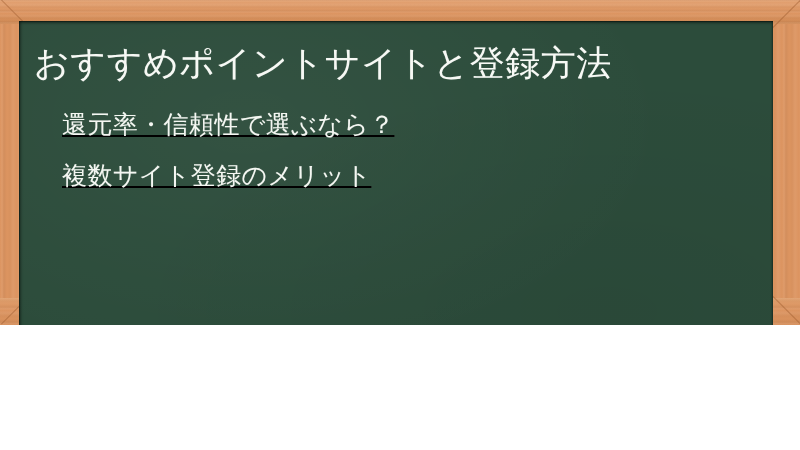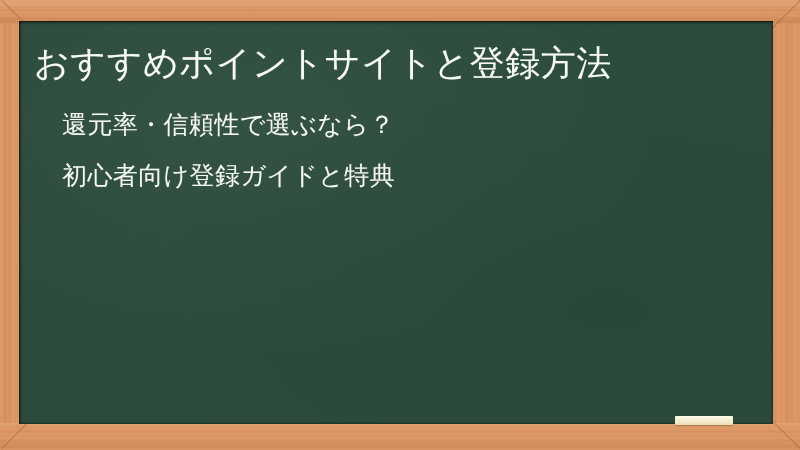--- a/index.html
+++ b/index.html
@@ -9,21 +9,21 @@
     background: #ffffff;
   }
   body {
     font-family: "DejaVu Sans", "Liberation Sans", sans-serif;
   }
 
   
   .stage {
     position: relative;
     width: 800px;
-    height: 450px;
+    height: 325px;
     overflow: hidden;
     background: #ffffff;
   }
 
   
   .frame {
     position: absolute;
     inset: 0;
     background: #dc9460;
     background-image:
@@ -136,20 +136,21 @@
     white-space: nowrap;
     text-shadow: 0 0 1px rgba(255,255,255,0.28);
   }
   .lines {
     position: absolute;
     left: 43px;
     top: 88px;
     display: flex;
     flex-direction: column;
     gap: 20px;
+    text-decoration: underline;
   }
   .line {
     color: #f4f7f2;
     font-size: 25px;
     line-height: 1.25;
     letter-spacing: 0.4px;
     white-space: nowrap;
     text-shadow: 0 0 1px rgba(255,255,255,0.22);
   }
 
@@ -187,21 +188,21 @@
       </div>
   </div>
 
   <div class="board">
     <div class="board-content">
 
       <div class="title">おすすめポイントサイトと登録方法</div>
 
       <div class="lines">
         <div class="line">還元率・信頼性で選ぶなら？</div>
-        <div class="line">初心者向け登録ガイドと特典</div>
+        <div class="line">複数サイト登録のメリット</div>
       </div>
 
     </div>
   </div>
 
   <div class="chalk"></div>
 
 </div>
 
 </body></html>

